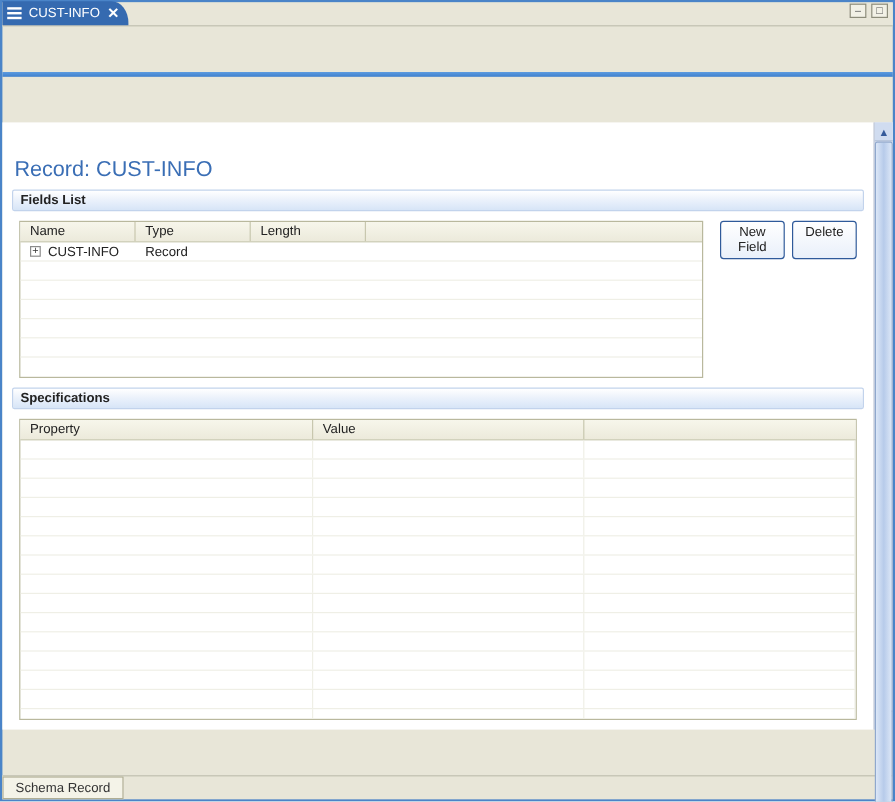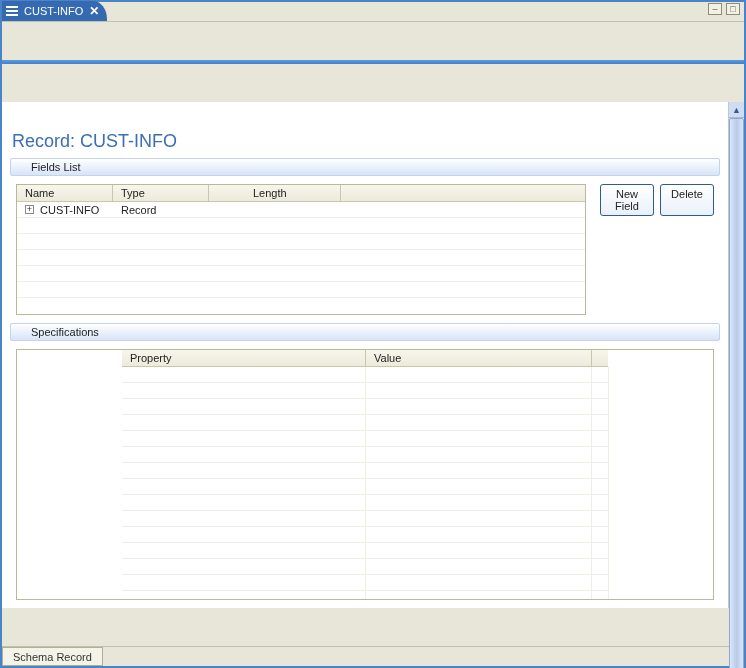--- a/index.html
+++ b/index.html
@@ -128,22 +128,22 @@
   }
 
   
   .section {
     margin: 0 8px 8px 8px;
   }
   .section-header {
     background: linear-gradient(#ffffff, #eaf1fb 50%, #d7e5f7);
     border: 1px solid #c2d3ec;
     border-radius: 2px;
-    padding: 2px 20px;
-    font-weight: normal;
+    padding: 2px 6px;
+    font-weight: bold;
     font-size: 11px;
     color: #222;
   }
   .section-body {
     padding: 8px 6px 0 6px;
   }
 
   
   .fields-body {
     display: flex;
@@ -189,21 +189,21 @@
     background: #fff;
     display: inline-flex; align-items: center; justify-content: center;
     font-size: 9px; line-height: 1;
     margin-right: 6px;
     color: #333;
   }
 
   
   .c-name { width: 96px; }
   .c-type { width: 96px; }
-  .c-length { width: 96px; margin-left: 36px; }
+  .c-length { width: 96px; }
   .c-fill { flex: 1; }
 
   
   .side-buttons {
     display: flex;
     gap: 6px;
   }
   .btn {
     border: 1px solid #2f5a9a;
     border-radius: 3px;
@@ -254,21 +254,20 @@
   .spec-section .section-body {
     flex: 1;
     min-height: 0;
     display: flex;
   }
   .grid2 {
     flex: 1;
     display: flex;
     flex-direction: column;
     min-height: 0;
-    align-items: center;
   }
   .spec-rows {
     flex: 1;
     overflow: hidden;
   }
 </style>
 </head>
 <body>
 
 <div class="outer">

